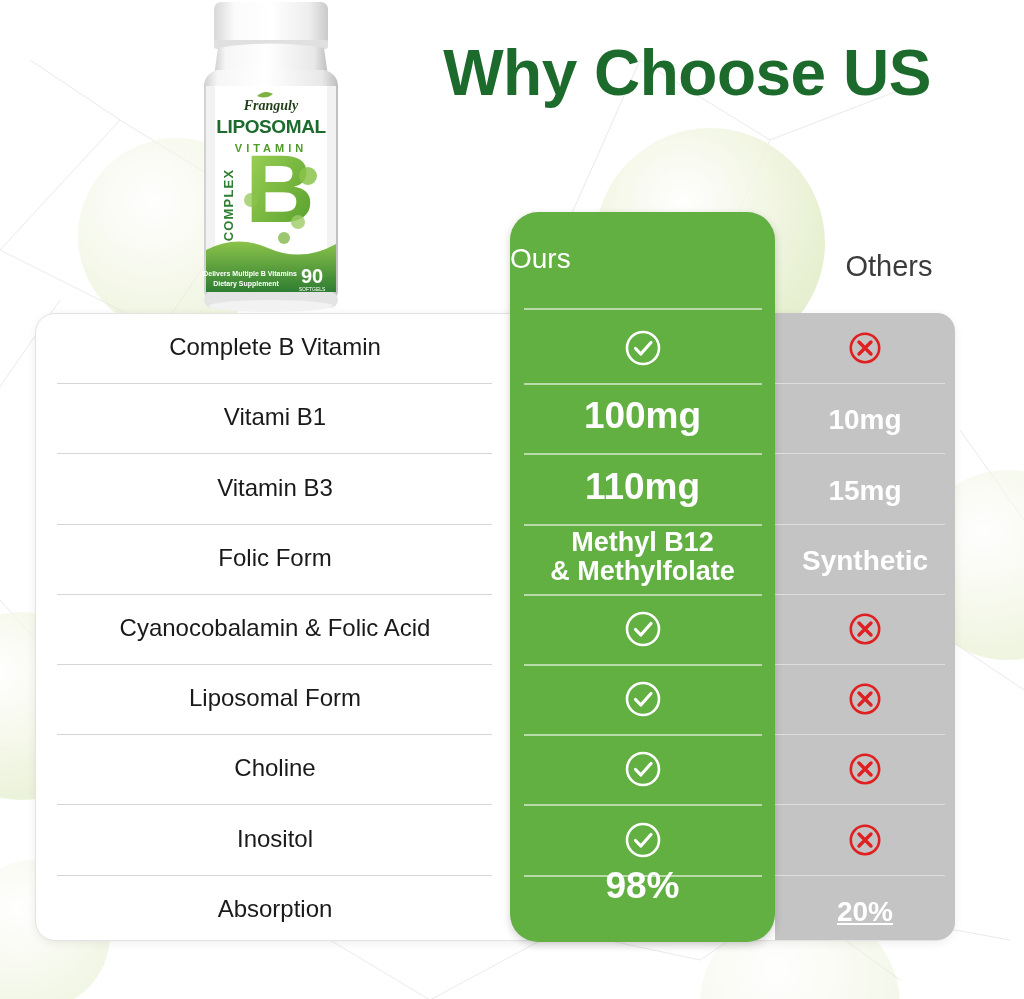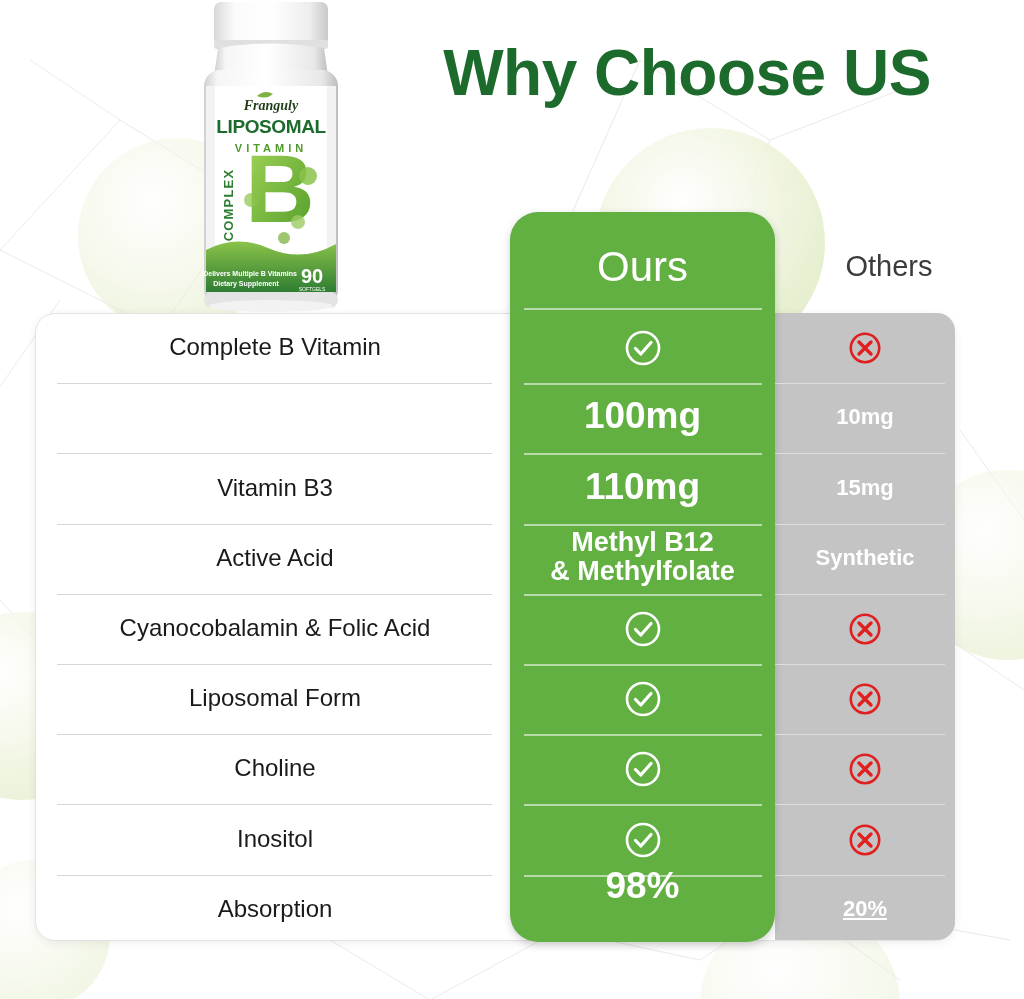--- a/index.html
+++ b/index.html
@@ -77,22 +77,21 @@
     box-shadow: 0 2px 10px rgba(0,0,0,.07);
     z-index: 2;
   }
 
   
   #header-ours {
     position: absolute;
     left: 510px;
     top: 243px;
     width: 265px;
-    text-align: center;
-    font-size: 42px;
+    font-size: 28px;
     font-weight: 400;
     color: #ffffff;
     z-index: 6;
   }
   #header-others {
     position: absolute;
     left: 775px;
     top: 250px;
     width: 180px;
     text-align: center;
@@ -171,21 +170,21 @@
   }
   .cell-ours.text-val  { font-size: 37px; font-weight: 700; }
   .cell-ours.multiline { font-size: 27px; font-weight: 700; }
 
   .cell-others {
     position: absolute;
     left: 775px;
     width: 180px;
     text-align: center;
     color: #ffffff;
-    font-size: 22px;
+    font-size: 28px;
     font-weight: 700;
     line-height: 1.1;
   }
 
   .icon-wrap {
     position: absolute;
     width: 265px;
     left: 510px;
     display: flex;
     justify-content: center;
@@ -308,36 +307,37 @@
       <circle cx="20" cy="20" r="16" fill="none" stroke="#ffffff" stroke-width="2.6"></circle>
       <path d="M12.5 20.5 L17.8 26 L28 14.5" fill="none" stroke="#ffffff" stroke-width="3.2" stroke-linecap="round" stroke-linejoin="round"></path>
     </svg>
     </div>
     <div class="icon-wrap-others" style="top: 330.1px;">
       <svg width="36" height="36" viewBox="0 0 36 36">
       <circle cx="18" cy="18" r="14.2" fill="none" stroke="#e02020" stroke-width="2.6"></circle>
       <path d="M12 12 L24 24 M24 12 L12 24" stroke="#e02020" stroke-width="3.4" stroke-linecap="round"></path>
     </svg>
     </div>
+    <div class="row-label" style="top: 403.3px;">Vitami B1</div>
     <div class="row-divider-label" style="top: 383.2px;"></div>
     <div class="row-divider-ours" style="top: 383.2px;"></div>
     <div class="row-divider-others" style="top: 383.2px;"></div>
     <div class="cell-ours text-val" style="top: 396.3px; text-align: center;">
       <div>100mg</div>
     </div>
     <div class="cell-others" style="top: 405.3px;">10mg</div>
     <div class="row-label" style="top: 473.5px;">Vitamin B3</div>
     <div class="row-divider-label" style="top: 453.4px;"></div>
     <div class="row-divider-ours" style="top: 453.4px;"></div>
     <div class="row-divider-others" style="top: 453.4px;"></div>
     <div class="cell-ours text-val" style="top: 466.5px;">
       <div>110mg</div>
     </div>
     <div class="cell-others" style="top: 475.5px;">15mg</div>
-    <div class="row-label" style="top: 543.7px;">Active Acid</div>
+    <div class="row-label" style="top: 543.7px;">Folic Form</div>
     <div class="row-divider-label" style="top: 523.6px;"></div>
     <div class="row-divider-ours" style="top: 523.6px;"></div>
     <div class="row-divider-others" style="top: 523.6px;"></div>
     <div class="cell-ours multiline" style="top: 527.7px;">
       <div>Methyl B12</div>
       <div>&amp; Methylfolate</div>
     </div>
     <div class="cell-others" style="top: 545.7px;">Synthetic</div>
     <div class="row-label" style="top: 613.9px;">Cyanocobalamin &amp; Folic Acid</div>
     <div class="row-divider-label" style="top: 593.8px;"></div>

